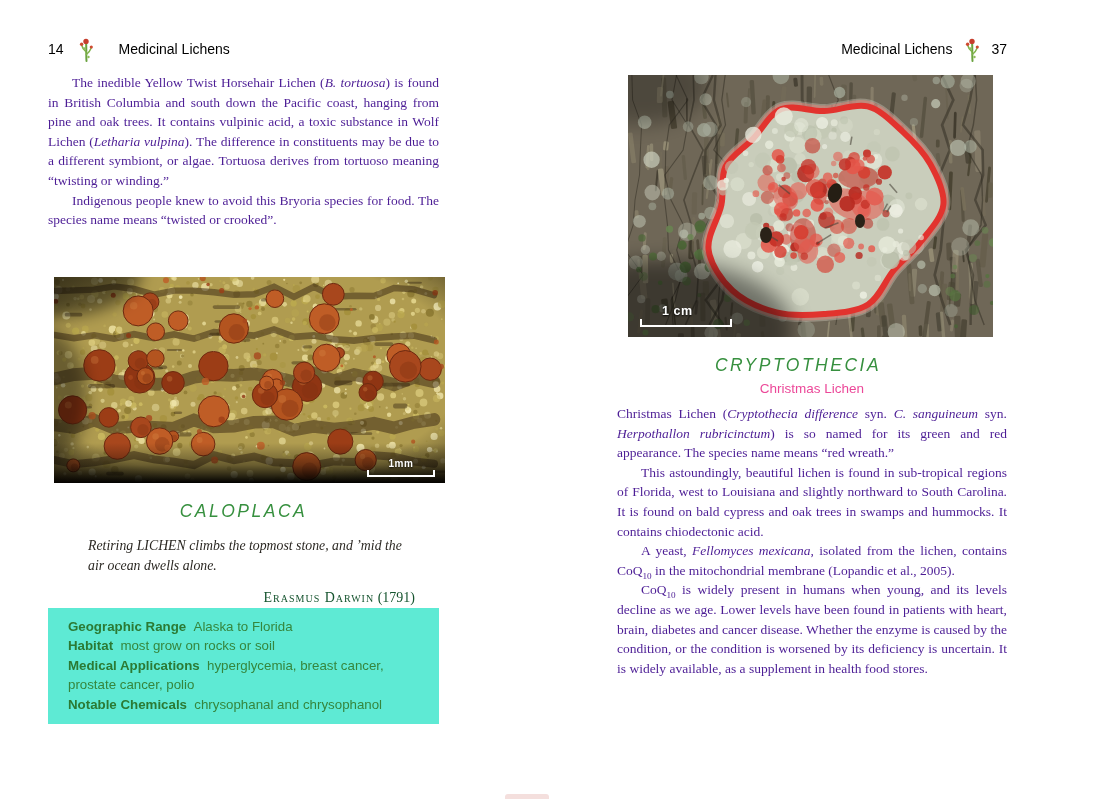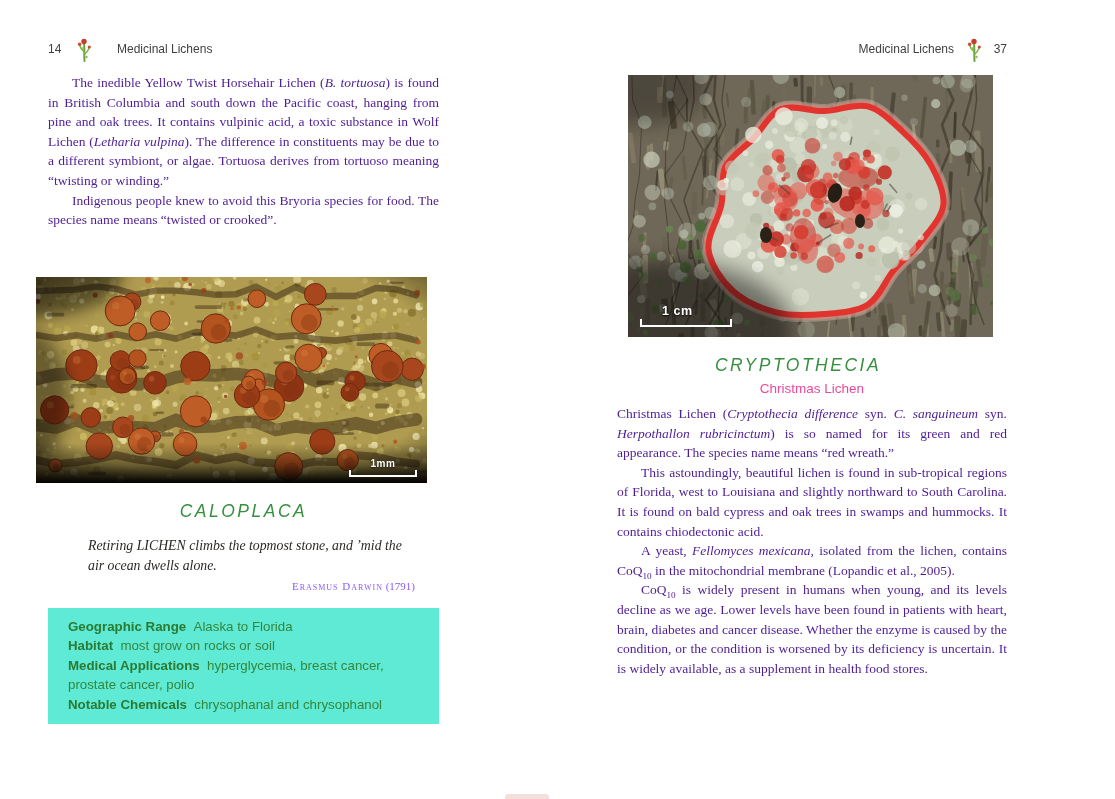--- a/index.html
+++ b/index.html
@@ -1,21 +1,21 @@
 <!DOCTYPE html>
 <html><head>
 <meta charset="utf-8">
 <style>
   html,body{margin:0;padding:0;background:#fff;}
   #stage{position:relative;width:1115px;height:799px;background:#ffffff;overflow:hidden;
          font-family:"Liberation Serif",serif;color:#26231e;}
 
   
   .pheader{position:absolute;top:36px;height:26px;display:flex;align-items:center;
-           font-family:"Liberation Sans",sans-serif;font-size:12px;color:#404040;}
+           font-family:"Liberation Sans",sans-serif;font-size:14px;color:#000000;}
   #left-header{left:48px;}
   #right-header{right:108px;}
   .pnum{min-width:14px;}
   #left-header .sprig{margin-left:14px;}
   #left-header .ptitle{margin-left:24px;}
   #right-header .sprig{margin-left:12px;}
   #right-header .pnum{margin-left:10px;text-align:right;}
   .sprig svg{display:block;}
 
   
@@ -23,21 +23,21 @@
              text-align:justify;color:#4c1d95;}
   .body-text p{margin:0;text-indent:24px;}
   #left-body{left:48px;top:73px;}
   #right-body{left:617px;top:404px;width:390px;}
   #right-body p:first-child{text-indent:0;}
   .body-text i{font-style:italic;}
   .body-text sub{font-size:68%;line-height:0;}
 
   
   .photo{position:absolute;margin:0;overflow:hidden;background:#0f766e;}
-  #photo-left{left:36px;top:277px;width:391px;height:206px;}
+  #photo-left{left:54px;top:277px;width:391px;height:206px;}
   #photo-right{left:628px;top:75px;width:365px;height:262px;}
   .photo svg{display:block;width:100%;height:100%;}
   .scalebar{position:absolute;display:flex;flex-direction:column;gap:1px;}
   #photo-left .scalebar{right:10px;bottom:6px;align-items:center;}
   #photo-right .scalebar{left:12px;bottom:10px;align-items:flex-start;}
   .scale-label{font-family:"Liberation Sans",sans-serif;font-weight:bold;color:#fff;
                font-size:10px;letter-spacing:.5px;text-shadow:0 1px 2px rgba(0,0,0,.85);}
   #photo-right .scale-label{font-size:12.5px;margin-left:22px;}
   .scale-line{height:5px;border-left:2px solid #fff;border-right:2px solid #fff;
               border-bottom:2px solid #fff;}
@@ -49,22 +49,22 @@
                  font-family:"Liberation Sans",sans-serif;font-style:italic;
                  font-size:17.5px;letter-spacing:2.5px;color:#37903f;}
   #caloplaca-heading{left:48px;top:501px;}
   #cryptothecia-heading{left:603px;top:355px;width:390px;}
   .species-subtitle{position:absolute;left:617px;top:381px;width:390px;text-align:center;
                     font-family:"Liberation Sans",sans-serif;font-size:13.5px;color:#ec4899;}
 
   
   .quote{position:absolute;left:88px;top:536px;width:335px;font-style:italic;
          font-size:13.8px;line-height:20px;color:#2b2823;}
-  .quote-attrib{margin-top:0;text-align:right;font-style:normal;font-size:11px;
-                padding-right:8px;color:#8b5cf6;}
+  .quote-attrib{margin-top:12px;text-align:right;font-style:normal;font-size:14px;
+                padding-right:8px;color:#14532d;}
   .quote-attrib .sc{font-variant:small-caps;letter-spacing:1px;}
 
   
   .info-box{position:absolute;left:48px;top:608px;width:391px;background:#5eead4;
             padding:9px 18px 10px 20px;box-sizing:border-box;
             font-family:"Liberation Sans",sans-serif;font-size:13.3px;line-height:19.4px;
             color:#35863d;}
   .ilabel{font-weight:bold;color:#2b7a34;}
   .ivalue{margin-left:.55em;}
 

